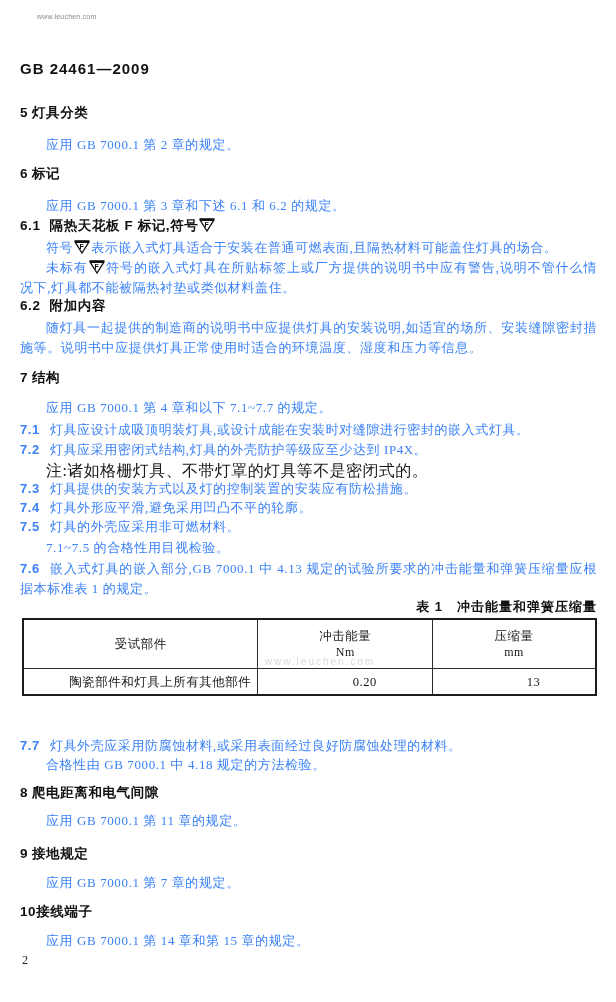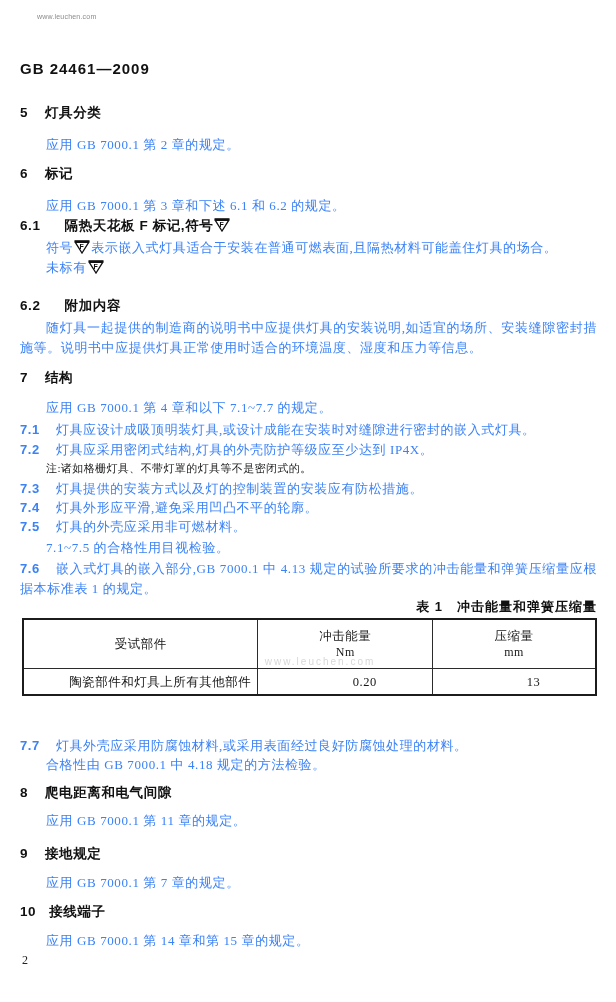--- a/index.html
+++ b/index.html
@@ -16,35 +16,35 @@
   .doc-number{
     left:20px;top:60px;font-size:15px;font-weight:bold;letter-spacing:1px;
     font-family:"Liberation Sans","DejaVu Sans",sans-serif;color:#111;
   }
   .heading{
     left:20px;font-size:13.5px;font-weight:bold;color:#111;
     font-family:"Liberation Sans","DejaVu Sans",sans-serif;letter-spacing:.6px;
     white-space:nowrap;
   }
   .heading .hnum{display:inline-block;min-width:12px;}
-  .heading .htitle{margin-left:13px;}
-  .heading.sub .htitle{margin-left:24px;text-align:center;}
+  .heading .htitle{}
+  .heading.sub .htitle{margin-left:9px;text-align:center;}
   .para{
     font-size:13px;line-height:20px;letter-spacing:.6px;color:#3b82f6;
     white-space:nowrap;
   }
   .para.wrap{white-space:normal;width:577px;left:20px;text-align:justify;text-indent:26px;}
   .para.flush{left:20px;}
   .para.indent{left:46px;}
   .pnum{
     font-weight:bold;font-family:"Liberation Sans","DejaVu Sans",sans-serif;
-    margin-right:16px;
+    margin-right:10px;
   }
   .note{
-    left:46px;font-size:11px;letter-spacing:.4px;color:#1a1a1a;white-space:nowrap;
+    left:46px;font-size:16px;letter-spacing:.4px;color:#1a1a1a;white-space:nowrap;
   }
   .f-mark{vertical-align:-2px;margin:0 1px;}
   .tbl-caption{
     left:20px;width:577px;top:598px;text-align:right;font-size:13px;font-weight:bold;
     font-family:"Liberation Sans","DejaVu Sans",sans-serif;letter-spacing:1px;color:#111;
   }
   table.std{
     position:absolute;left:22px;top:618px;width:575px;
     border-collapse:collapse;table-layout:fixed;
     font-size:12.5px;color:#161616;
@@ -97,21 +97,21 @@
       <line x1="0.5" y1="1.2" x2="15.5" y2="1.2" stroke="#111" stroke-width="2"></line>
       <path d="M1.3 2.4 L14.7 2.4 L8 13 Z" fill="none" stroke="#111" stroke-width="1.3"></path>
       <text x="8" y="8.6" font-size="7" font-weight="bold" text-anchor="middle" fill="#111" font-family="Liberation Sans, sans-serif">F</text>
     </svg><span>表示嵌入式灯具适合于安装在普通可燃表面,且隔热材料可能盖住灯具的场合。</span>
 </div>
 <div class="abs para wrap" style="top:258px">
   <span>未标有</span><svg class="f-mark" width="16" height="14" viewBox="0 0 16 14">
       <line x1="0.5" y1="1.2" x2="15.5" y2="1.2" stroke="#111" stroke-width="2"></line>
       <path d="M1.3 2.4 L14.7 2.4 L8 13 Z" fill="none" stroke="#111" stroke-width="1.3"></path>
       <text x="8" y="8.6" font-size="7" font-weight="bold" text-anchor="middle" fill="#111" font-family="Liberation Sans, sans-serif">F</text>
-    </svg>
+    </svg><span>符号的嵌入式灯具在所贴标签上或厂方提供的说明书中应有警告,说明不管什么情况下,灯具都不能被隔热衬垫或类似材料盖住。</span>
 </div>
 
 <div class="abs heading sub" style="top:297px">
   <span class="hnum">6.2</span><span class="htitle">附加内容</span>
 </div>
 <div class="abs para wrap" style="top:318px">随灯具一起提供的制造商的说明书中应提供灯具的安装说明,如适宜的场所、安装缝隙密封措施等。说明书中应提供灯具正常使用时适合的环境温度、湿度和压力等信息。</div>
 
 <div class="abs heading" style="top:369px">
   <span class="hnum">7</span><span class="htitle">结构</span>
 </div>

